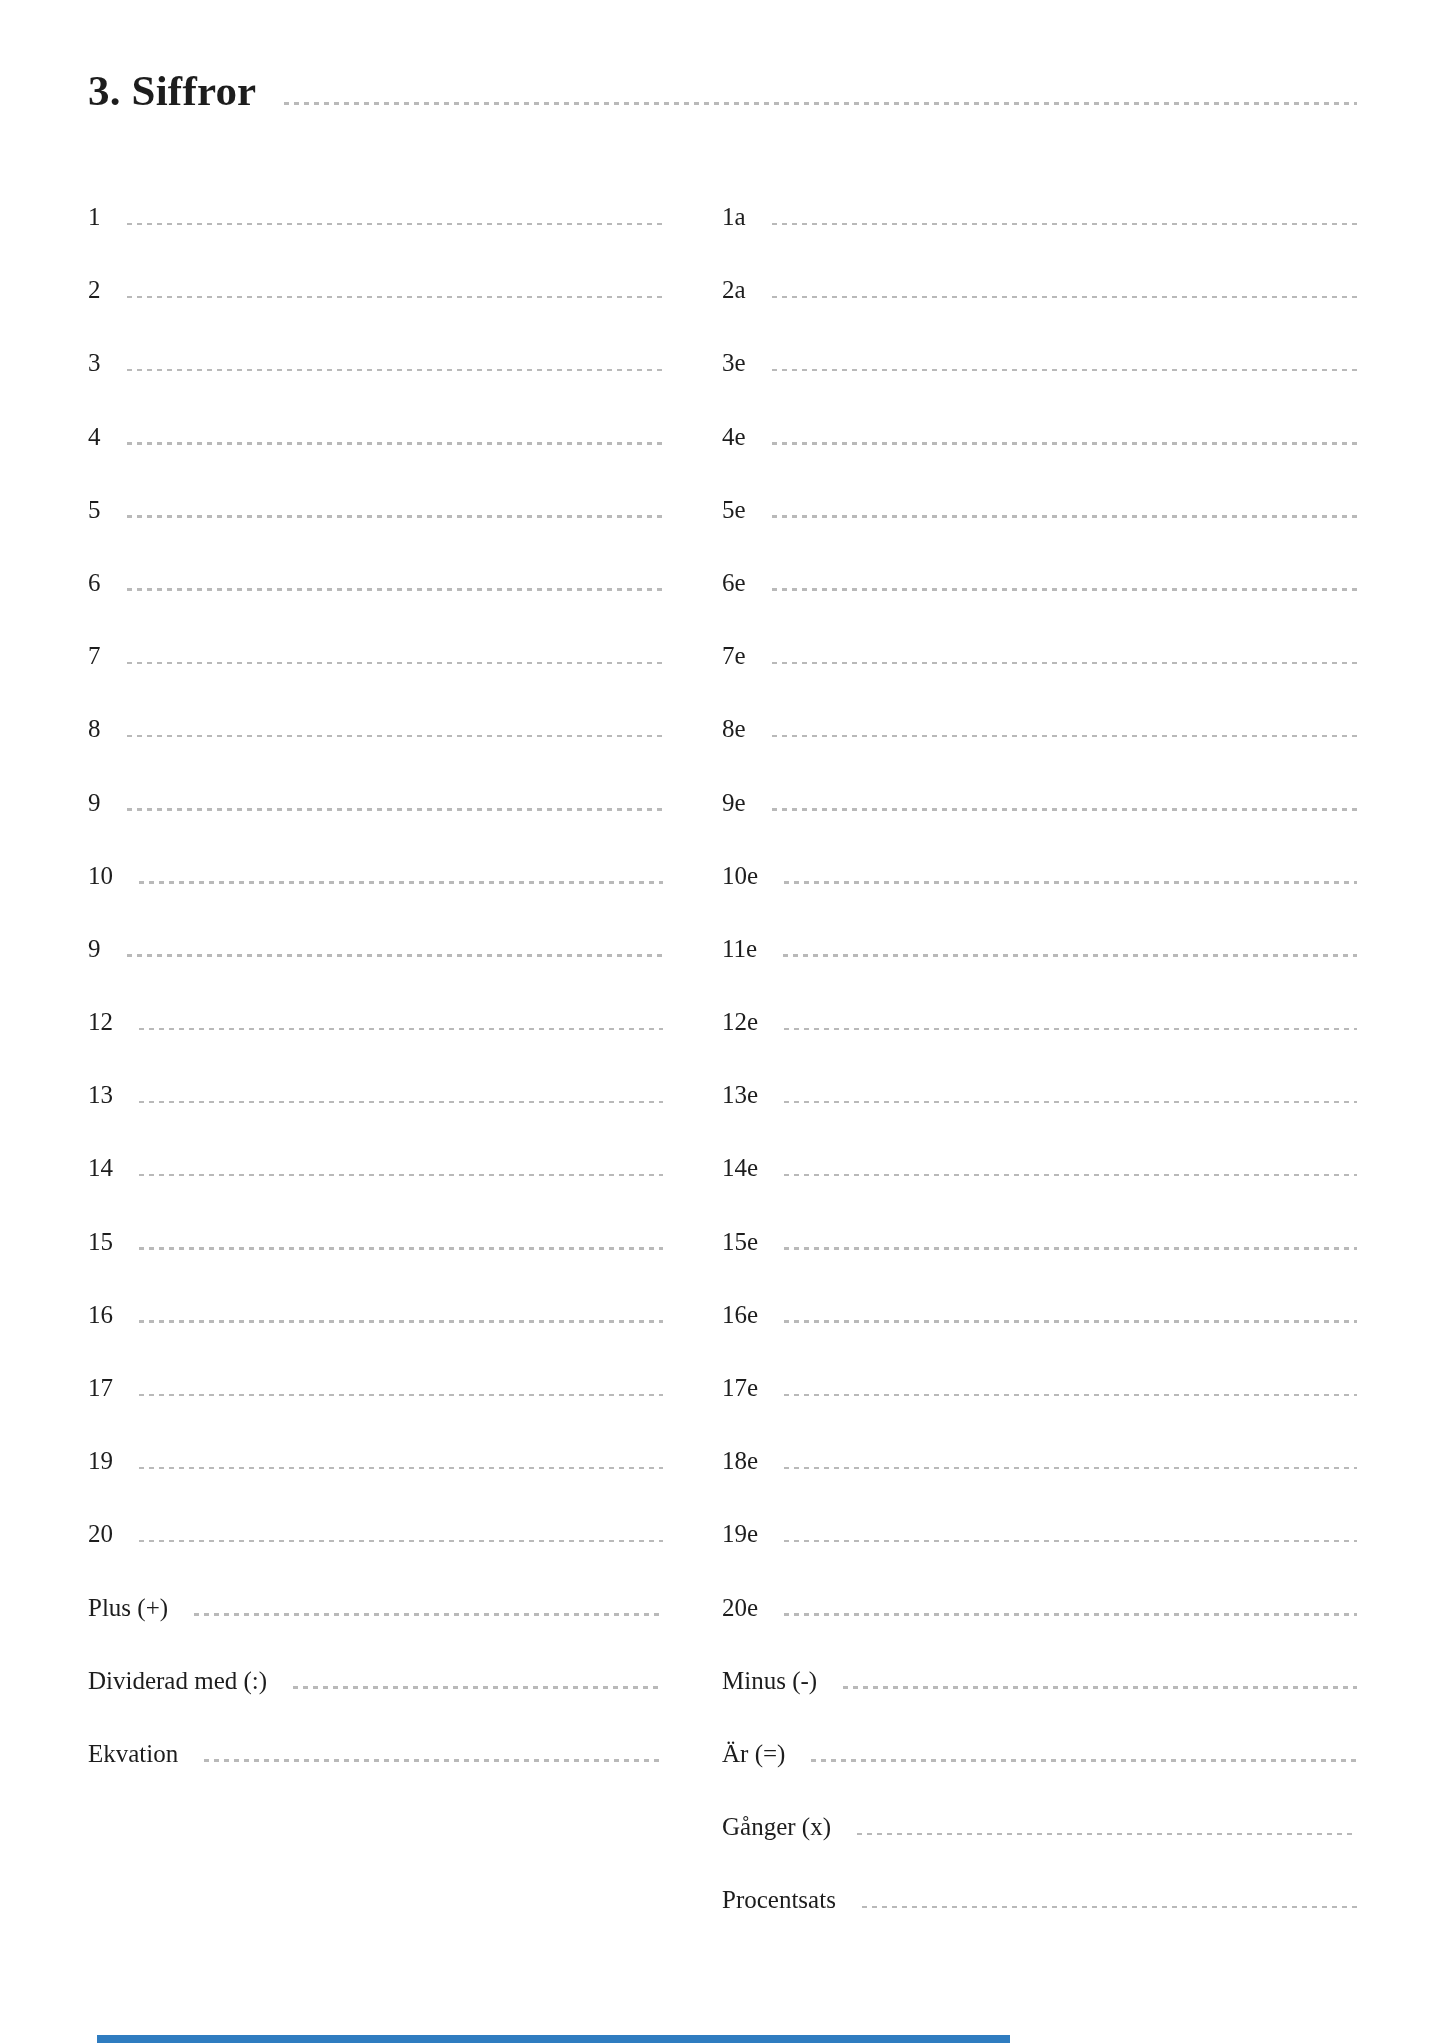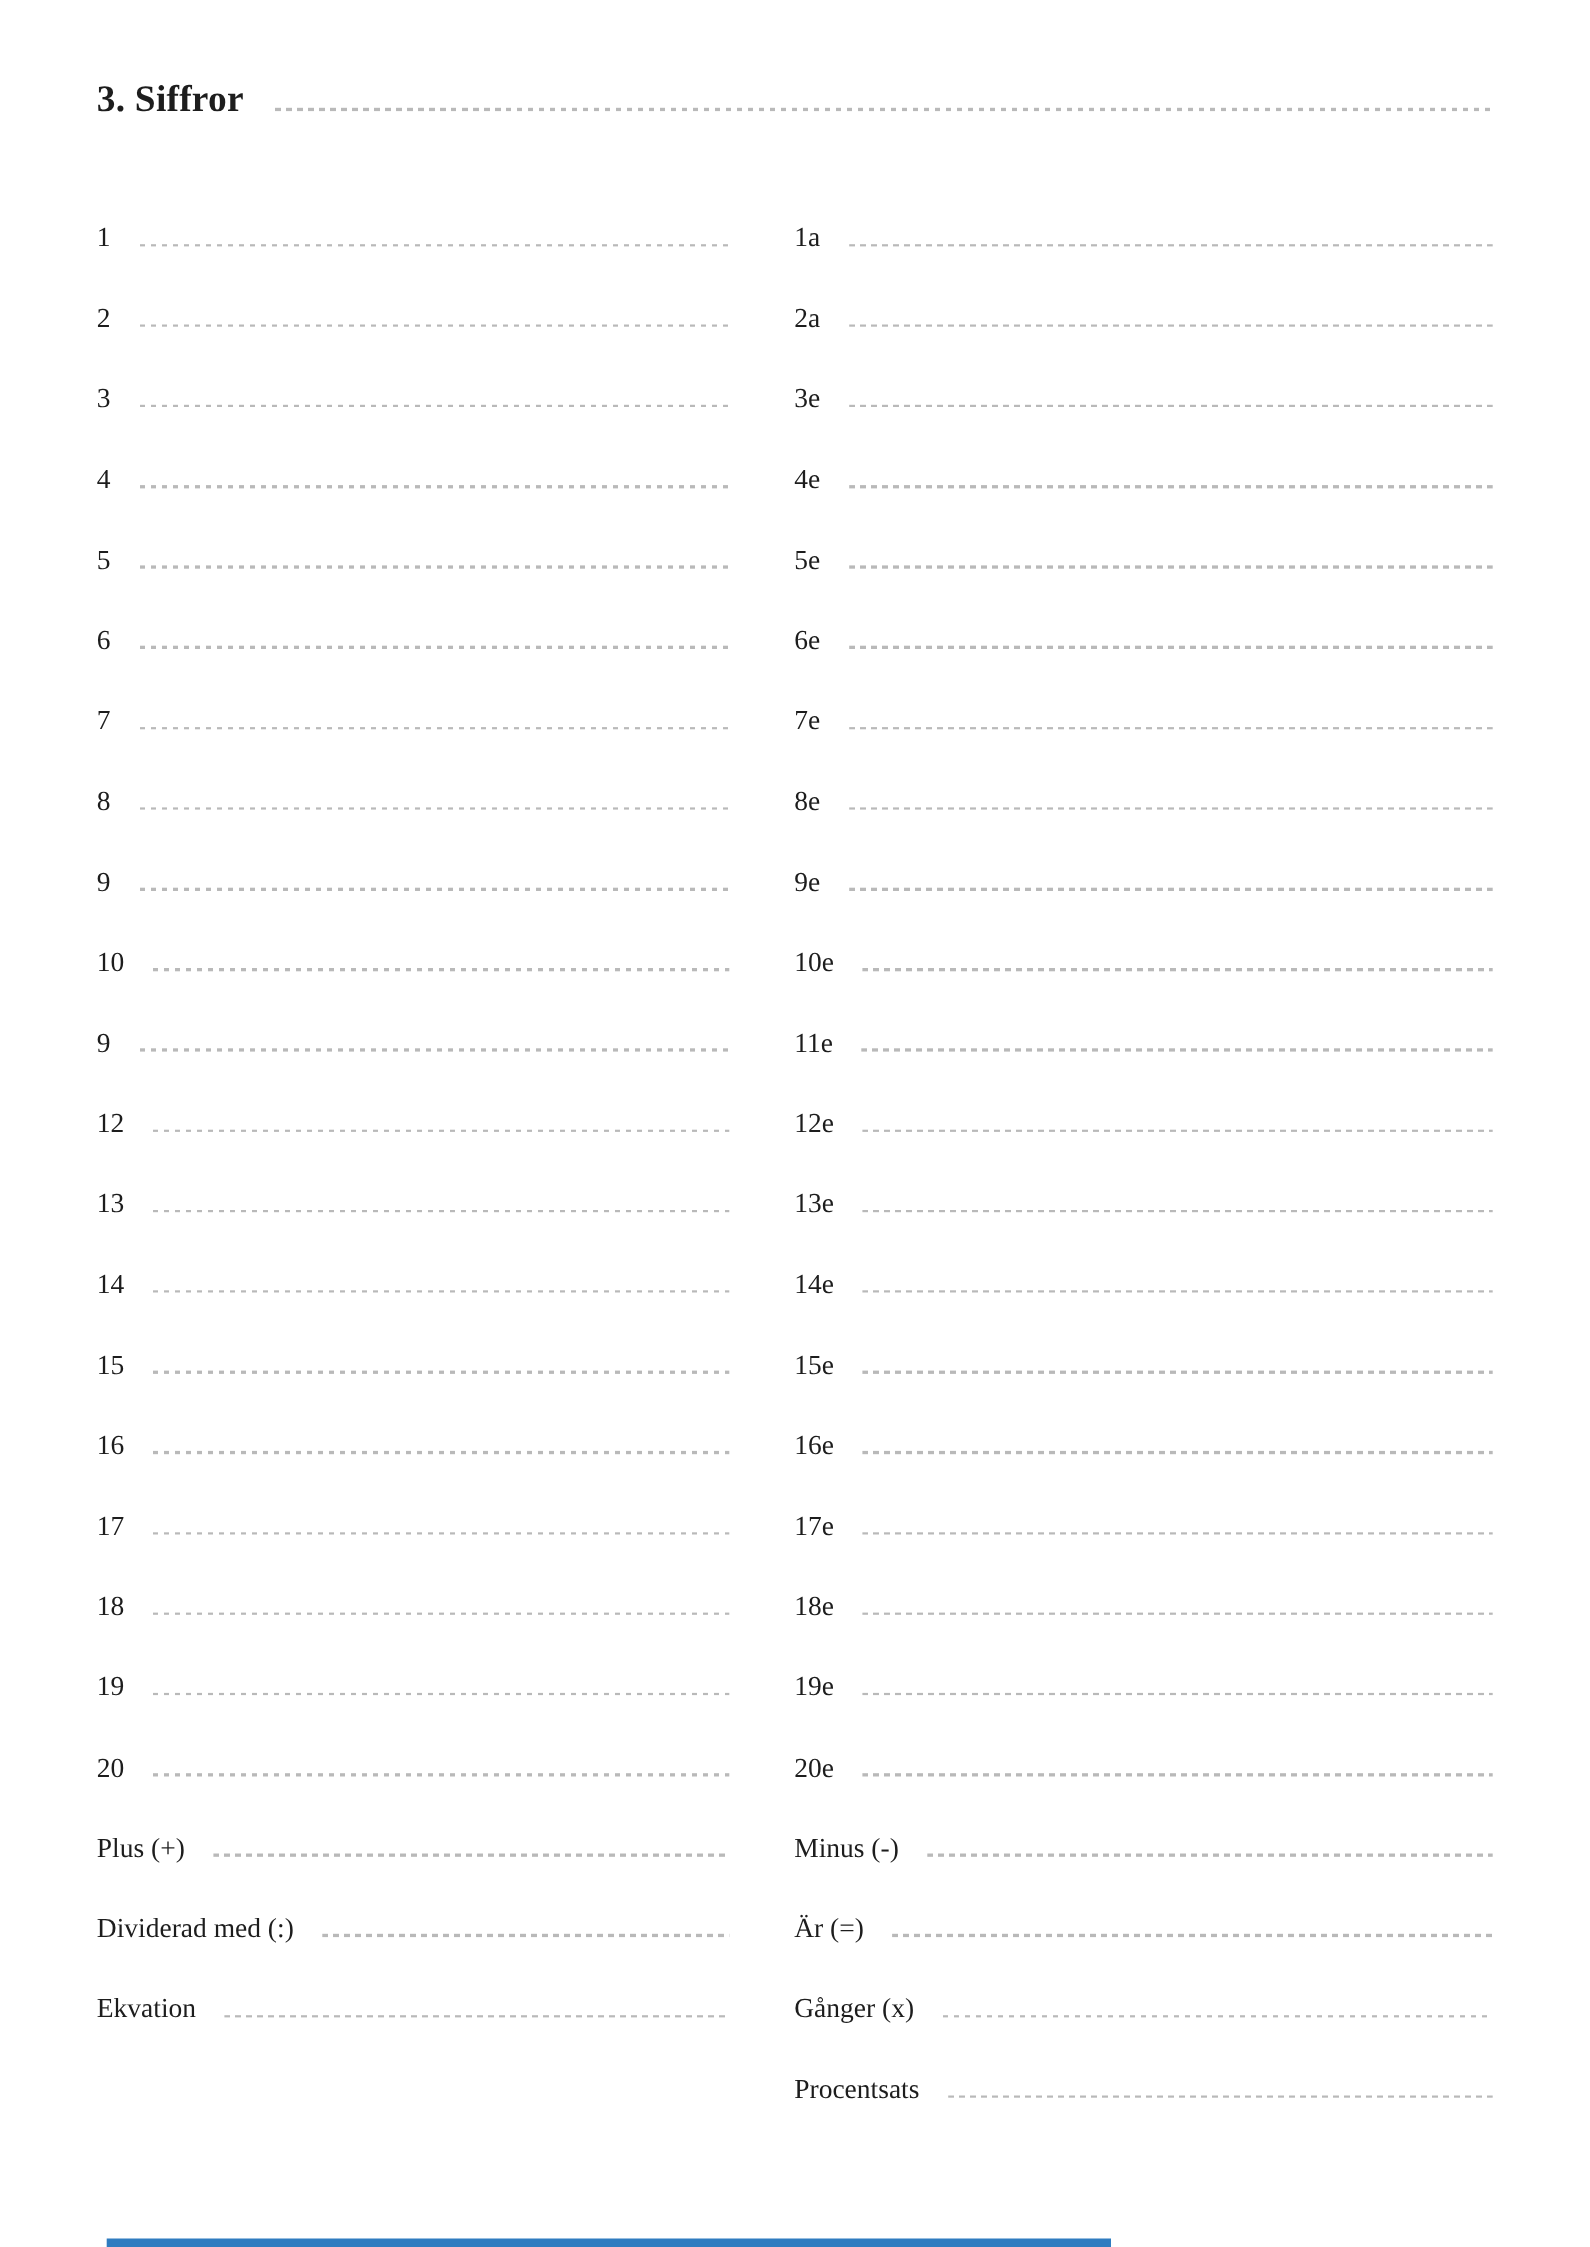--- a/index.html
+++ b/index.html
@@ -21,21 +21,21 @@
   }
   .title-row {
     position: absolute;
     left: 88px;
     top: 62px;
     width: 1269px;
     display: flex;
     align-items: baseline;
   }
   .title {
-    font-size: 34px;
+    font-size: 43px;
     font-weight: bold;
     line-height: 58px;
     letter-spacing: 0.2px;
     white-space: nowrap;
   }
   .leader {
     flex: 1 1 auto;
     height: 3px;
     margin-left: 28px;
     background: repeating-linear-gradient(
@@ -155,24 +155,20 @@
   </div>
         <div class="row">
     <span class="label">16</span>
     <div class="leader"></div>
   </div>
         <div class="row">
     <span class="label">17</span>
     <div class="leader"></div>
   </div>
         <div class="row">
-    <span class="label">18</span>
-    <div class="leader"></div>
-  </div>
-        <div class="row">
     <span class="label">19</span>
     <div class="leader"></div>
   </div>
         <div class="row">
     <span class="label">20</span>
     <div class="leader"></div>
   </div>
         <div class="row">
     <span class="label">Plus (+)</span>
     <div class="leader"></div>

